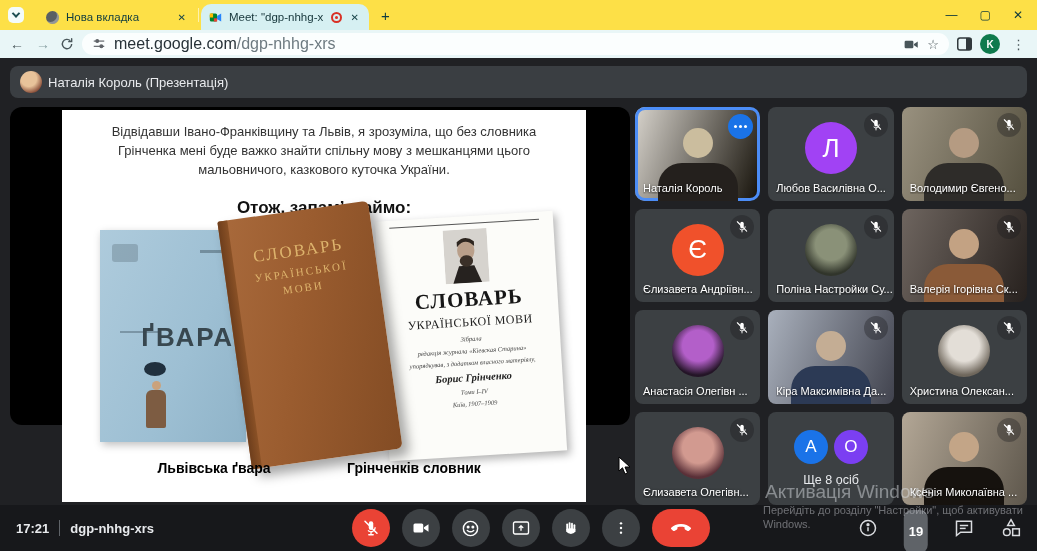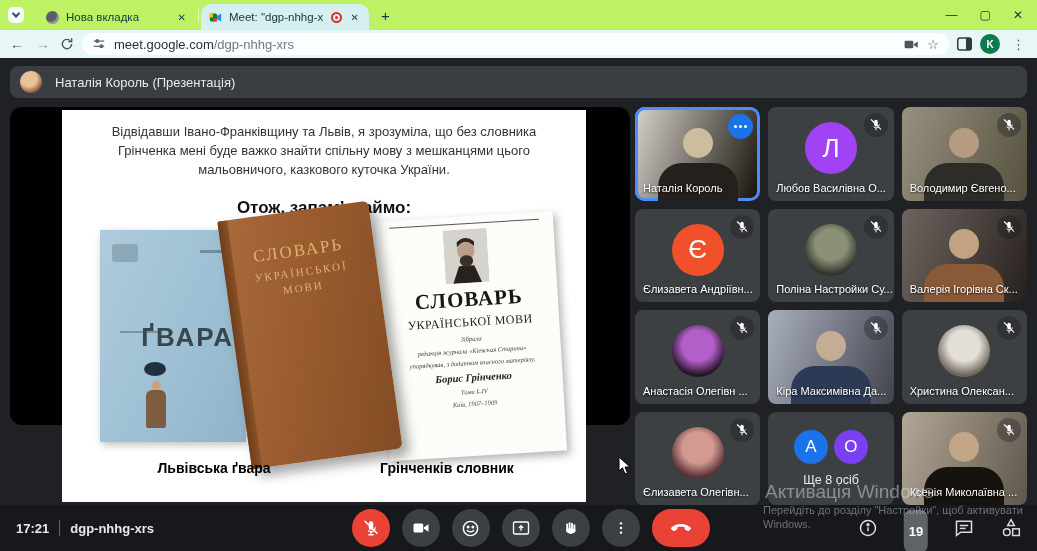--- a/index.html
+++ b/index.html
@@ -1,21 +1,21 @@
 <!DOCTYPE html>
 <html><head>
 <meta charset="utf-8">
 <style>
   * { box-sizing: border-box; margin: 0; padding: 0; }
   html,body { width:1037px; height:551px; overflow:hidden; background:#202124;
     font-family:"Liberation Sans", sans-serif; }
   #app { position:relative; width:1037px; height:551px; }
 
   
-  #tabstrip { position:absolute; top:0; left:0; right:0; height:30px; background:#bef264;
+  #tabstrip { position:absolute; top:0; left:0; right:0; height:30px; background:#fde047;
     display:flex; align-items:center; }
   .win-chevron { width:16px; height:16px; margin-left:8px; background:#f3fbfb; border-radius:5px;
     display:flex; align-items:center; justify-content:center; }
   .win-chevron i { width:6px; height:6px; border-left:2px solid #1c4e52; border-bottom:2px solid #1c4e52;
     transform:rotate(-45deg) translate(1px,-1px); }
   .tab { display:flex; align-items:center; gap:7px; padding:0 8px; height:26px; margin-top:4px;
     font-size:11.5px; color:#0f3c40; }
   .tab.inactive { width:158px; margin-left:14px; }
   .tab.active { width:168px; background:#d6f0f2; border-radius:10px 10px 0 0; color:#15353a; }
   .tab .ttl { flex:1; white-space:nowrap; overflow:hidden; }
@@ -27,31 +27,31 @@
   .rec::after { content:""; position:absolute; inset:2px; background:#d93025; border-radius:50%; }
   .newtab-btn { margin-left:12px; font-size:15px; color:#0f3c40; }
   #winctl { margin-left:auto; display:flex; gap:22px; margin-right:14px; font-size:12px; color:#0d383c; }
 
   #toolbar { position:absolute; top:30px; left:0; right:0; height:28px; background:#e9f6f7;
     display:flex; align-items:center; padding:0 8px; gap:8px; }
   .navic { font-size:14px; color:#49565a; width:18px; text-align:center; }
   .navic.dim { color:#8ba3a6; }
   .urlpill { flex:1; height:22px; background:#fbfefe; border-radius:11px; display:flex;
     align-items:center; padding:0 10px; gap:8px; }
-  .urltext { flex:1; font-size:13px; color:#273238; }
+  .urltext { flex:1; font-size:16px; color:#273238; }
   .urltext .path { color:#6d7a80; }
   .pill-ic svg, .bar-ic svg { display:block; }
   .avatar-k { width:20px; height:20px; border-radius:50%; background:#0f7a4d; color:#fff;
     font-size:10px; font-weight:bold; display:flex; align-items:center; justify-content:center; }
   .kebab { font-size:13px; color:#49565a; padding:0 4px; }
 
   
   #meet { position:absolute; top:58px; left:0; right:0; bottom:0; background:#202124; }
   #banner { position:absolute; top:8px; left:10px; right:10px; height:32px; background:#3a3e42;
-    border-radius:8px; display:flex; align-items:center; gap:13px; padding-left:10px; }
+    border-radius:8px; display:flex; align-items:center; gap:6px; padding-left:10px; }
   .banner-avatar { width:22px; height:22px; border-radius:50%;
     background:radial-gradient(circle at 40% 35%, #e8c39a 0 40%, #8a4f3a 75%); }
   #banner .btxt { font-size:13px; color:#e8eaed; }
 
   #stage { position:absolute; left:10px; top:49px; width:620px; height:318px; background:#000;
     border-radius:12px; }
   #slide { position:absolute; left:52px; top:3px; width:524px; height:392px; background:#ffffff;
     color:#262626; }
   .slide-par { position:absolute; top:13px; left:5%; width:90%; text-align:center;
     font-size:13px; line-height:1.45; color:#333; }
@@ -79,21 +79,21 @@
 
   .title-page { position:absolute; left:320px; top:106px; width:178px; height:240px;
     background:#fcfcf9; transform:rotate(-3.5deg); box-shadow:3px 4px 9px rgba(0,0,0,.3);
     font-family:"Liberation Serif", serif; text-align:center; }
   .tp-rule { width:84%; margin:7px auto 5px; border-top:1.5px solid #555; }
   .portrait { width:44px; height:54px; margin:0 auto; display:block; }
   .tp-title { font-size:21px; font-weight:bold; letter-spacing:1px; color:#161616; margin-top:4px; }
   .tp-sub { font-size:12px; color:#1d1d1d; letter-spacing:.5px; margin-top:3px; }
   .tp-small { font-size:6.5px; font-style:italic; color:#454545; margin-top:5px; }
   .tp-author { font-size:10.5px; font-style:italic; font-weight:bold; color:#222; margin-top:6px; }
-  .cap-right { position:absolute; left:285px; top:350px; width:200px; text-align:center;
+  .cap-right { position:absolute; left:285px; top:350px; width:200px; 
     font-size:14px; font-weight:bold; color:#000; }
 
   .book-brown { position:absolute; left:172px; top:100px; width:152px; height:250px;
     transform:rotate(-8deg); background:linear-gradient(105deg,#a96a3c 0%,#9a5c2f 45%,#834c24 100%);
     box-shadow:6px 8px 12px rgba(0,0,0,.35); border-radius:2px 6px 6px 2px; }
   .bb-spine { position:absolute; left:0; top:0; bottom:0; width:10px;
     background:linear-gradient(90deg,#6e3e1c,#8a5126); border-radius:2px 0 0 2px; }
   .bb-text { margin-top:30px; text-align:center; color:#debx; color:#ddb36c;
     font-family:"Liberation Serif", serif; letter-spacing:2px; }
   .bb-l1 { font-size:17px; } .bb-l2 { font-size:11px; margin-top:5px; } .bb-l3 { font-size:11px; margin-top:4px; }

